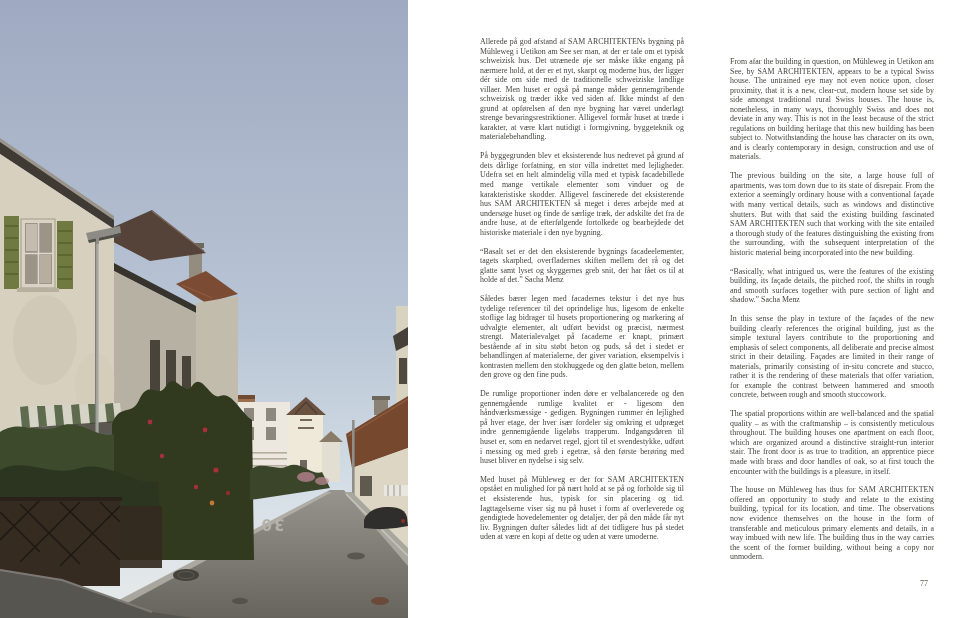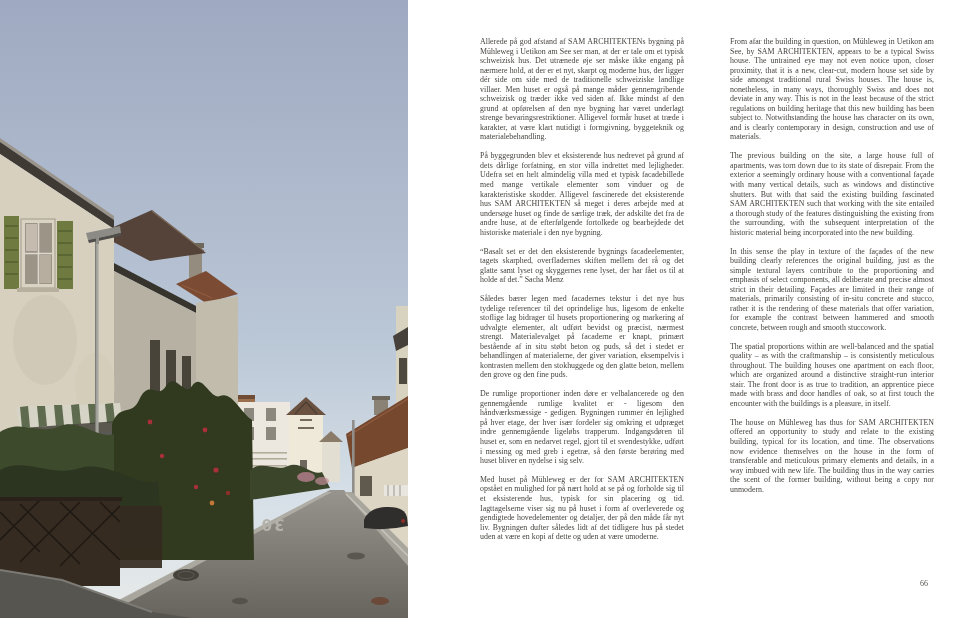--- a/index.html
+++ b/index.html
@@ -10,21 +10,21 @@
   .spread{position:absolute;inset:0;}
   figure.photo{position:absolute;left:0;top:0;width:408px;height:618px;margin:0;}
   figure.photo svg{display:block;}
   .col{
     position:absolute;top:37px;width:204px;
     font-size:7.9px;line-height:9.55px;text-align:justify;
     color:#46443f;
   }
   .col p{margin:0 0 9.3px 0;}
   .col-da{left:480px;}
-  .col-en{left:730px;}
+  .col-en{left:730px;margin-top:20px;}
   .quote .attribution{font-weight:normal;}
   .page-number{
     position:absolute;left:900px;top:579px;width:28px;text-align:right;
     font-size:8px;color:#58564f;
   }
 </style>
 </head>
 <body>
 
 <div class="spread">
@@ -184,32 +184,36 @@
       </g>
     </svg>
   </figure>
 
   <main class="text-area">
 
     <section class="col col-da">
       <p>Allerede på god afstand af SAM ARCHITEKTENs bygning på Mühleweg i Uetikon am See ser man, at der er tale om et typisk schweizisk hus. Det utrænede øje ser måske ikke engang på nærmere hold, at der er et nyt, skarpt og moderne hus, der ligger dér side om side med de traditionelle schweiziske landlige villaer. Men huset er også på mange måder gennemgribende schweizisk og træder ikke ved siden af. Ikke mindst af den grund at opførelsen af den nye bygning har været underlagt strenge bevaringsrestriktioner. Alligevel formår huset at træde i karakter, at være klart nutidigt i formgivning, byggeteknik og materialebehandling.</p>
       <p>På byggegrunden blev et eksisterende hus nedrevet på grund af dets dårlige forfatning, en stor villa indrettet med lejligheder. Udefra set en helt almindelig villa med et typisk facadebillede med mange vertikale elementer som vinduer og de karakteristiske skodder. Alligevel fascinerede det eksisterende hus SAM ARCHITEKTEN så meget i deres arbejde med at undersøge huset og finde de særlige træk, der adskilte det fra de andre huse, at de efterfølgende fortolkede og bearbejdede det historiske materiale i den nye bygning.</p>
       <p class="quote">
-        <span>“Basalt set er det den eksisterende bygnings facadeelementer, tagets skarphed, overfladernes skiften mellem det rå og det glatte samt lyset og skyggernes rene lyset, der har fået os til at holde af det.”</span>
+        <span>“Basalt set er det den eksisterende bygnings facadeelementer, tagets skarphed, overfladernes skiften mellem det rå og det glatte samt lyset og skyggernes greb snit, der har fået os til at holde af det.”</span>
         <strong class="attribution">Sacha Menz</strong>
       </p>
       <p>Således bærer legen med facadernes tekstur i det nye hus tydelige referencer til det oprindelige hus, ligesom de enkelte stoflige lag bidrager til husets proportionering og markering af udvalgte elementer, alt udført bevidst og præcist, nærmest strengt. Materialevalget på facaderne er knapt, primært bestående af in situ støbt beton og puds, så det i stedet er behandlingen af materialerne, der giver variation, eksempelvis i kontrasten mellem den stokhuggede og den glatte beton, mellem den grove og den fine puds.</p>
       <p>De rumlige proportioner inden døre er velbalancerede og den gennemgående rumlige kvalitet er - ligesom den håndværksmæssige - gedigen. Bygningen rummer én lejlighed på hver etage, der hver især fordeler sig omkring et udpræget indre gennemgående ligeløbs trapperum. Indgangsdøren til huset er, som en nedarvet regel, gjort til et svendestykke, udført i messing og med greb i egetræ, så den første berøring med huset bliver en nydelse i sig selv.</p>
       <p>Med huset på Mühleweg er der for SAM ARCHITEKTEN opstået en mulighed for på nært hold at se på og forholde sig til et eksisterende hus, typisk for sin placering og tid. Iagttagelserne viser sig nu på huset i form af overleverede og gendigtede hovedelementer og detaljer, der på den måde får nyt liv. Bygningen dufter således lidt af det tidligere hus på stedet uden at være en kopi af dette og uden at være umoderne.</p>
     </section>
 
     <section class="col col-en">
       <p>From afar the building in question, on Mühleweg in Uetikon am See, by SAM ARCHITEKTEN, appears to be a typical Swiss house. The untrained eye may not even notice upon, closer proximity, that it is a new, clear-cut, modern house set side by side amongst traditional rural Swiss houses. The house is, nonetheless, in many ways, thoroughly Swiss and does not deviate in any way. This is not in the least because of the strict regulations on building heritage that this new building has been subject to. Notwithstanding the house has character on its own, and is clearly contemporary in design, construction and use of materials.</p>
       <p>The previous building on the site, a large house full of apartments, was torn down due to its state of disrepair. From the exterior a seemingly ordinary house with a conventional façade with many vertical details, such as windows and distinctive shutters. But with that said the existing building fascinated SAM ARCHITEKTEN such that working with the site entailed a thorough study of the features distinguishing the existing from the surrounding, with the subsequent interpretation of the historic material being incorporated into the new building.</p>
+      <p class="quote">
+        <span>“Basically, what intrigued us, were the features of the existing building, its façade details, the pitched roof, the shifts in rough and smooth surfaces together with pure section of light and shadow.”</span>
+        <strong class="attribution">Sacha Menz</strong>
+      </p>
       <p>In this sense the play in texture of the façades of the new building clearly references the original building, just as the simple textural layers contribute to the proportioning and emphasis of select components, all deliberate and precise almost strict in their detailing. Façades are limited in their range of materials, primarily consisting of in-situ concrete and stucco, rather it is the rendering of these materials that offer variation, for example the contrast between hammered and smooth concrete, between rough and smooth stuccowork.</p>
       <p>The spatial proportions within are well-balanced and the spatial quality – as with the craftmanship – is consistently meticulous throughout. The building houses one apartment on each floor, which are organized around a distinctive straight-run interior stair. The front door is as true to tradition, an apprentice piece made with brass and door handles of oak, so at first touch the encounter with the buildings is a pleasure, in itself.</p>
       <p>The house on Mühleweg has thus for SAM ARCHITEKTEN offered an opportunity to study and relate to the existing building, typical for its location, and time. The observations now evidence themselves on the house in the form of transferable and meticulous primary elements and details, in a way imbued with new life. The building thus in the way carries the scent of the former building, without being a copy nor unmodern.</p>
     </section>
 
-    <div class="page-number">66</div>
+    <div class="page-number">77</div>
 
   </main>
 </div>
 
 </body></html>

